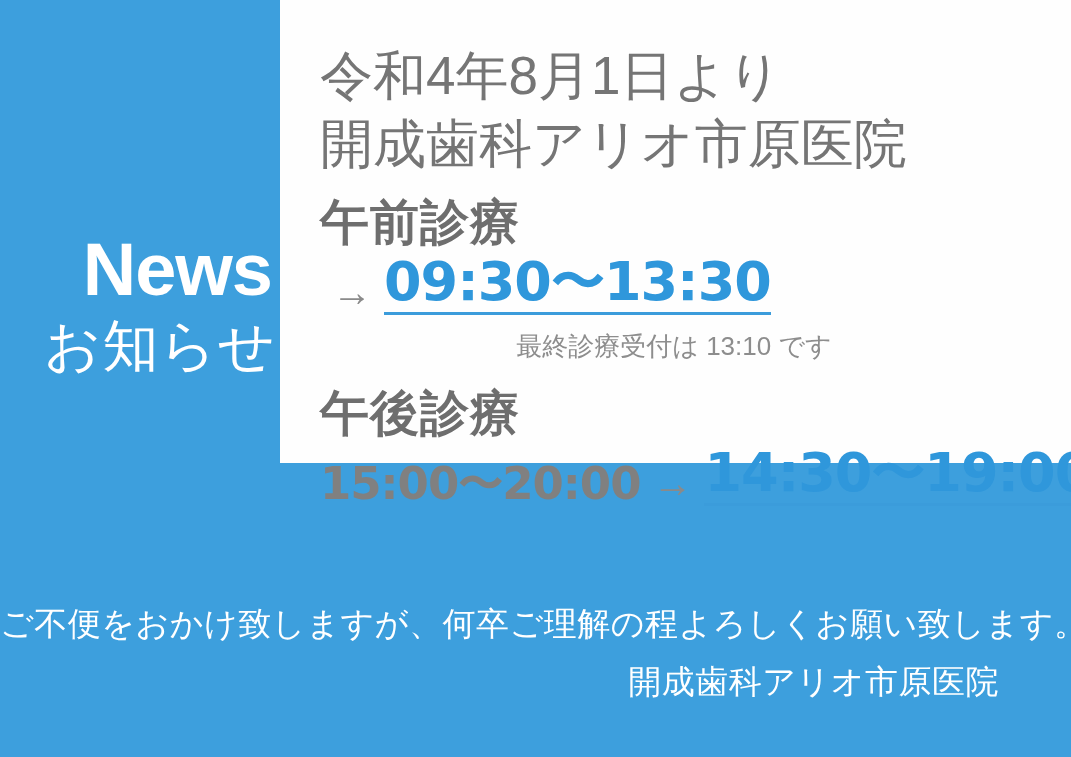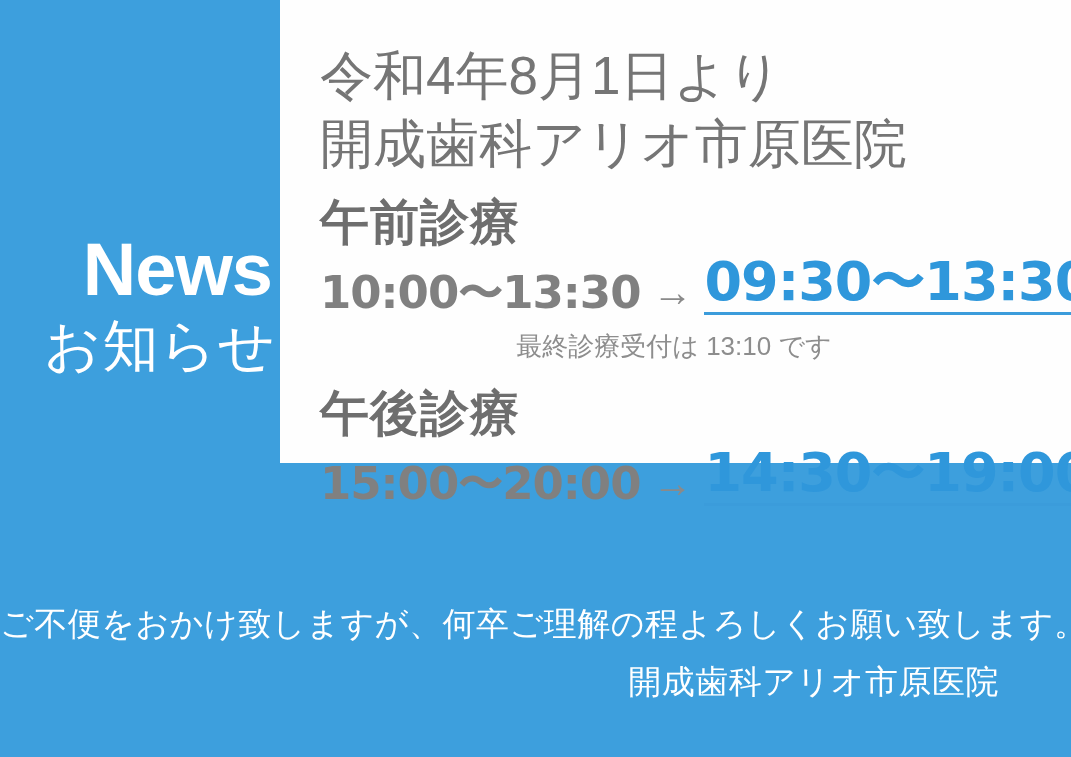--- a/index.html
+++ b/index.html
@@ -192,21 +192,20 @@
   <div class="panel">
 
     <div class="headline">
       <span class="headline-line">令和4年8月1日より</span>
       <span class="headline-line">開成歯科アリオ市原医院</span>
     </div>
 
     <div class="session session-am">
       <div class="session-title">午前診療</div>
       <div class="session-row">
-        <span class="time-old">10:00〜13:30</span>
         <span class="arrow">→</span>
         <span class="time-new-wrap">
           <span class="time-new">09:30〜13:30</span>
         </span>
       </div>
       <div class="session-note">最終診療受付は 13:10 です</div>
     </div>
 
     <div class="session session-pm">
       <div class="session-title">午後診療</div>

